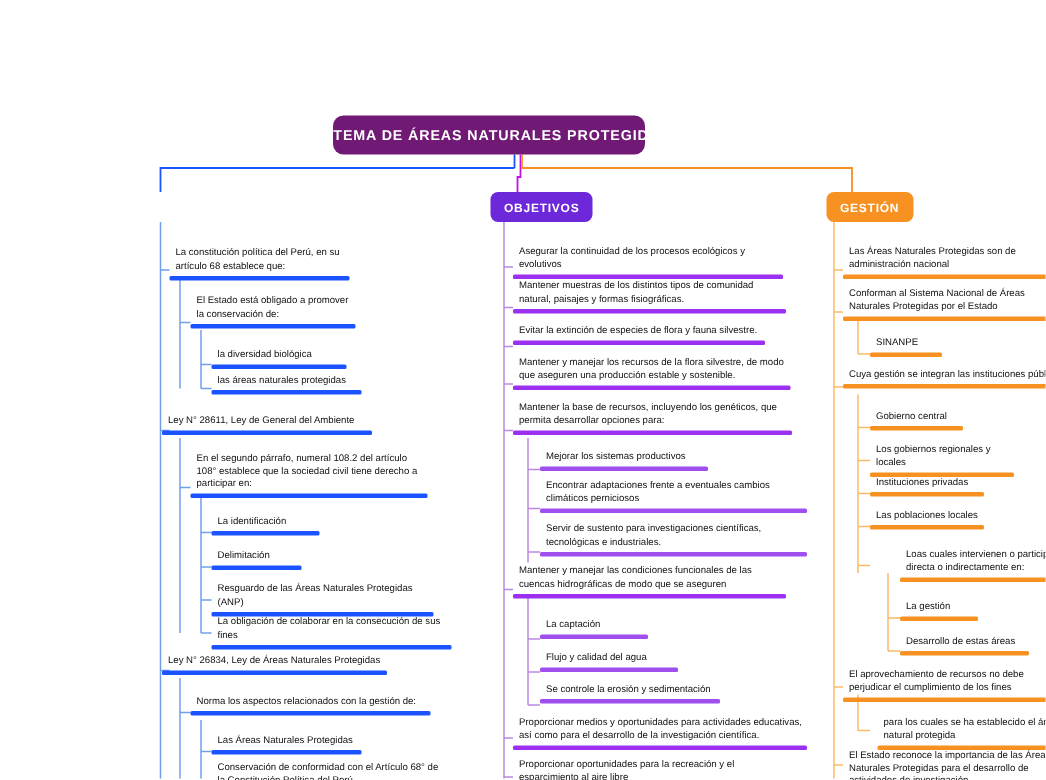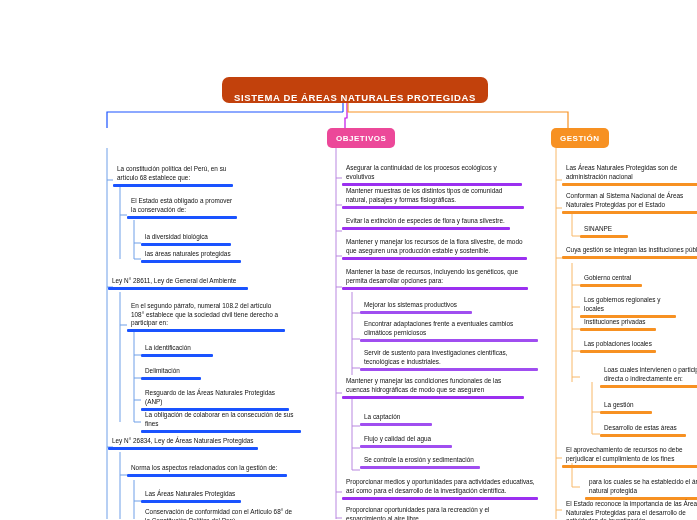--- a/index.html
+++ b/index.html
@@ -8,41 +8,41 @@
     background:#ffffff;
     font-family:"Liberation Sans", sans-serif;
     overflow:hidden;
     position:relative;
   }
   #canvas{position:absolute;inset:0;overflow:hidden;}
   svg.wires{position:absolute;left:0;top:0;width:697px;height:520px;pointer-events:none;}
 
   
   .root{
-    position:absolute;left:222px;top:77px;width:266px;height:26px;
-    background:#c2410c;border-radius:7px;
-    display:flex;align-items:flex-end;justify-content:center;
+    position:absolute;left:222px;top:77px;width:208px;height:26px;
+    background:#701a75;border-radius:7px;
+    display:flex;align-items:center;justify-content:center;
     box-sizing:border-box;
   }
   .root span{
     color:#ffffff;font-size:9.5px;font-weight:bold;letter-spacing:.6px;
     white-space:nowrap;
   }
 
   
   .pill{
     position:absolute;height:20px;border-radius:5px;
     display:flex;align-items:center;justify-content:center;
     box-sizing:border-box;padding:0 9px;
   }
   .pill span{
     color:#fff;font-size:8px;font-weight:bold;letter-spacing:.5px;white-space:nowrap;
   }
   .pill.blue{background:#1a53ff;}
-  .pill.magenta{background:#ec4899;justify-content:flex-end;}
+  .pill.magenta{background:#6d28d9;justify-content:flex-end;}
   .pill.orange{background:#f79122;}
 
   
   .node{position:absolute;box-sizing:border-box;}
   .node .txt{
     font-size:6.4px;line-height:8.6px;color:#111;
     display:block;padding:0 0 1.5px 4px;
     word-wrap:break-word;
   }
   .node .bar{display:block;height:3px;border-radius:1px;width:100%;}

